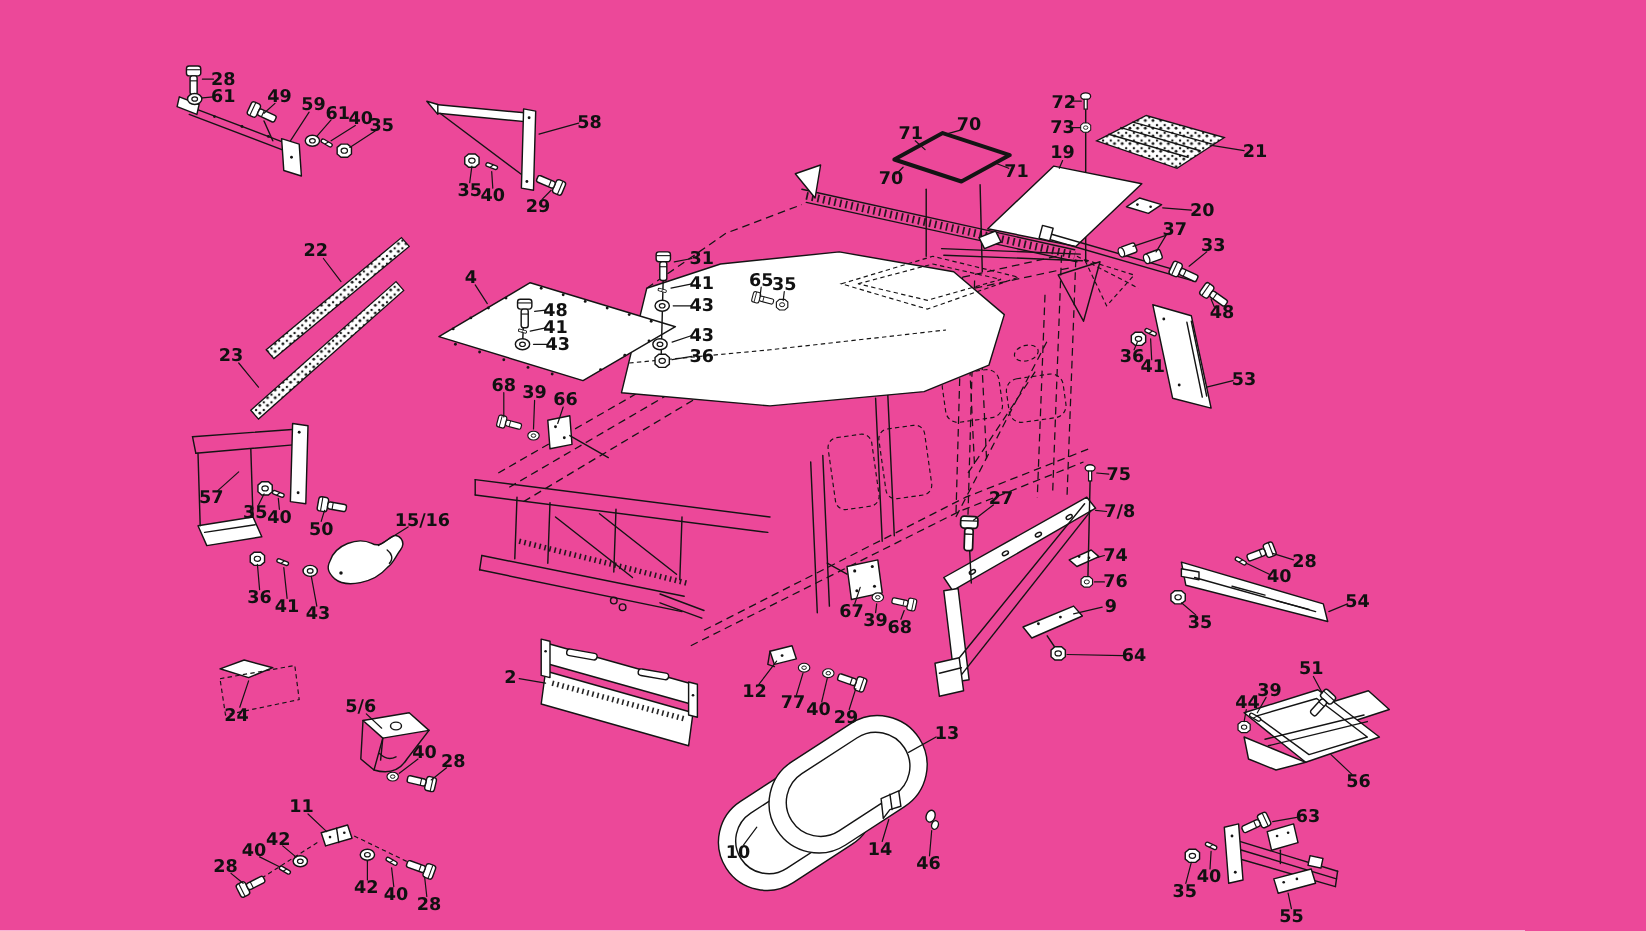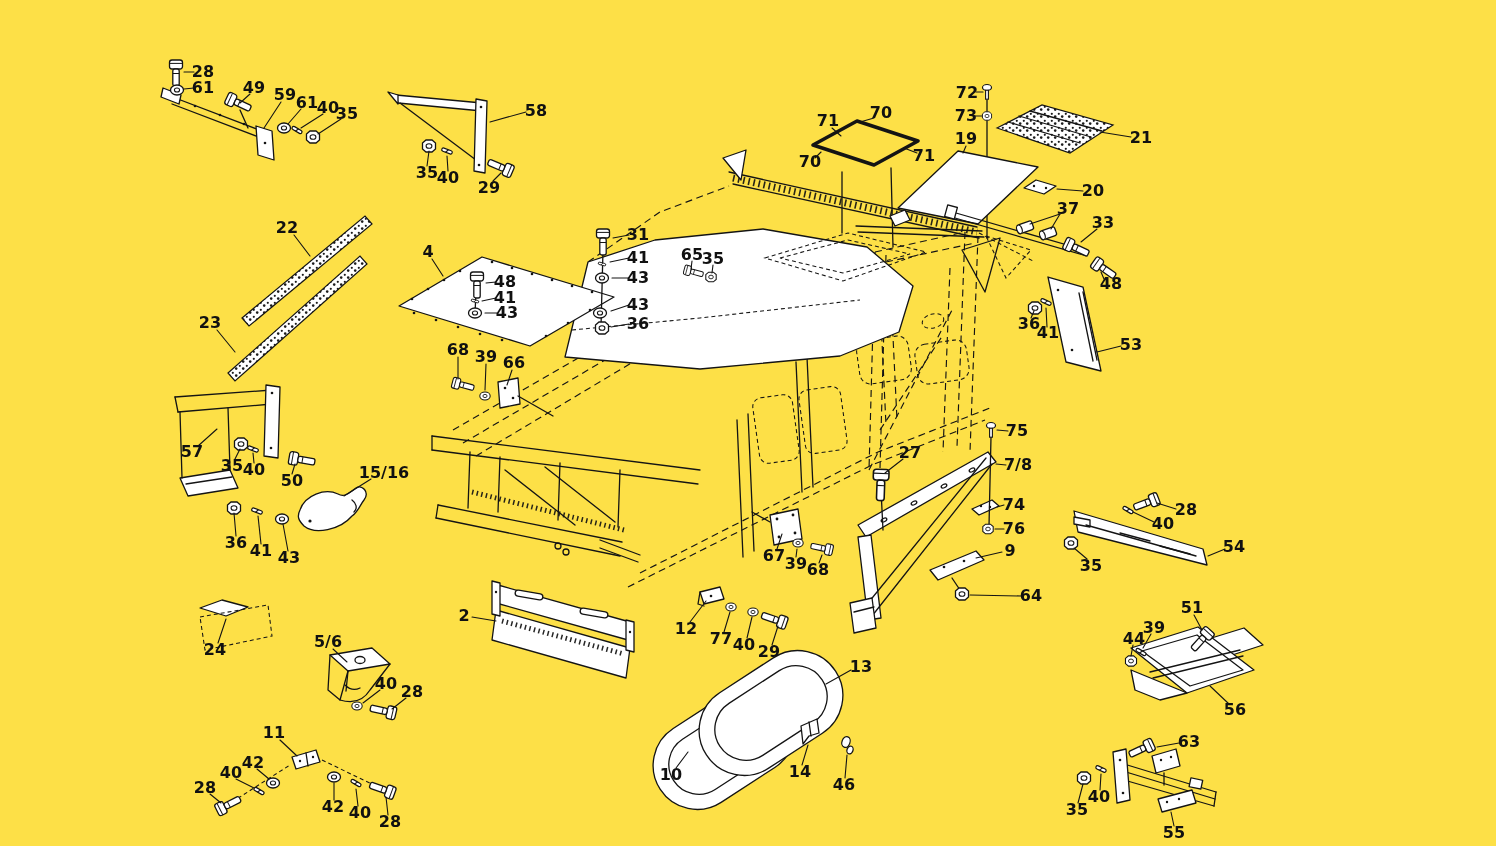--- a/index.html
+++ b/index.html
@@ -1,16 +1,16 @@
 <!DOCTYPE html>
 <html><head>
 <meta charset="utf-8">
 <style>
   html,body{margin:0;padding:0;background:#ffffff;}
-  .canvas{position:relative;width:1496px;height:846px;background:#fde047;overflow:hidden;}
+  .canvas{position:relative;width:1496px;height:846px;background:#ec4899;overflow:hidden;}
   svg{display:block;}
   .s  {fill:none;stroke:#141414;stroke-width:1.3;stroke-linejoin:round;stroke-linecap:round;}
   .sw {fill:#ffffff;stroke:#141414;stroke-width:1.3;stroke-linejoin:round;}
   .d  {fill:none;stroke:#141414;stroke-width:1.15;stroke-dasharray:7 4.5;stroke-linecap:butt;}
   .dd {fill:none;stroke:#141414;stroke-width:1.05;stroke-dasharray:4 3;}
   .h  {fill:#141414;stroke:none;}
   .lead{stroke:#141414;stroke-width:1.1;fill:none;stroke-linecap:round;}
   .lbl{font:700 16px "DejaVu Sans",sans-serif;fill:#111111;}
   .thk{fill:none;stroke:#141414;stroke-width:3.6;stroke-linejoin:round;}
   .tick{stroke:#141414;stroke-width:7;stroke-dasharray:1.6 3.6;fill:none;opacity:.92;}

